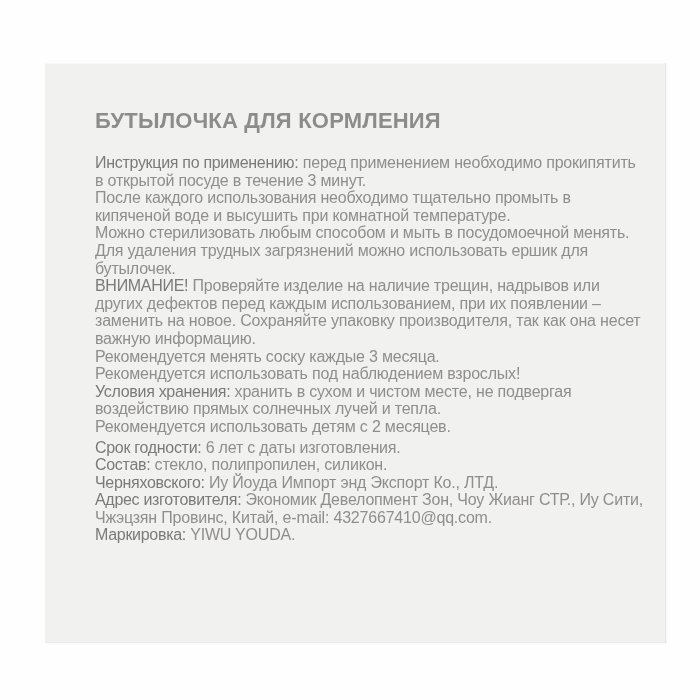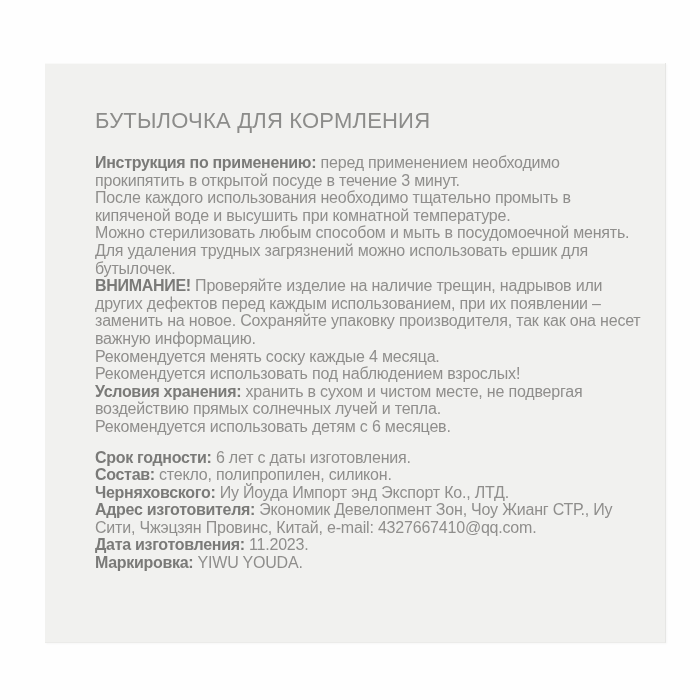--- a/index.html
+++ b/index.html
@@ -27,65 +27,64 @@
     border-right: 1px solid #e6e6e4;
     border-bottom: 1px solid #ebebe9;
     box-shadow: inset 0 1px 0 rgba(255,255,255,0.55), 1px 1px 2px rgba(0,0,0,0.03);
   }
   .content {
     padding: 45px 18px 0 50px;
   }
   .title {
     margin: 0 0 20px 0;
     font-size: 22px;
-    font-weight: normal;
+    font-weight: bold;
     letter-spacing: 0.2px;
     color: #8c8c8a;
   }
   .para {
     margin: 0;
     width: 552px;
     font-size: 16px;
     line-height: 17.6px;
     letter-spacing: -0.2px;
     color: #8f8e8c;
   }
   .para strong {
-    font-weight: bold;
+    font-weight: normal;
     color: #7a7a78;
     letter-spacing: -0.3px;
   }
   .details-section {
-    margin-top: 13px;
+    margin-top: 3px;
   }
 </style>
 </head>
 <body>
 
 <div class="scene">
   <div class="card">
     <div class="content">
 
       <h1 class="title">БУТЫЛОЧКА ДЛЯ КОРМЛЕНИЯ</h1>
 
       <div class="instructions-section">
         <p class="para"><strong>Инструкция по применению:</strong><span> перед применением необходимо прокипятить в открытой посуде в течение 3 минут.</span></p>
         <p class="para"><strong></strong><span>После каждого использования необходимо тщательно промыть в кипяченой воде и высушить при комнатной температуре.</span></p>
         <p class="para"><strong></strong><span>Можно стерилизовать любым способом и мыть в посудомоечной менять. Для удаления трудных загрязнений можно использовать ершик для бутылочек.</span></p>
         <p class="para"><strong>ВНИМАНИЕ!</strong><span> Проверяйте изделие на наличие трещин, надрывов или других дефектов перед каждым использованием, при их появлении – заменить на новое. Сохраняйте упаковку производителя, так как она несет важную информацию.</span></p>
-        <p class="para"><strong></strong><span>Рекомендуется менять соску каждые 4 месяца.</span></p>
+        <p class="para"><strong></strong><span>Рекомендуется менять соску каждые 3 месяца.</span></p>
         <p class="para"><strong></strong><span>Рекомендуется использовать под наблюдением взрослых!</span></p>
         <p class="para"><strong>Условия хранения:</strong><span> хранить в сухом и чистом месте, не подвергая воздействию прямых солнечных лучей и тепла.</span></p>
-        <p class="para"><strong></strong><span>Рекомендуется использовать детям с 6 месяцев.</span></p>
+        <p class="para"><strong></strong><span>Рекомендуется использовать детям с 2 месяцев.</span></p>
       </div>
 
       <div class="details-section">
         <p class="para"><strong>Срок годности:</strong><span> 6 лет с даты изготовления.</span></p>
         <p class="para"><strong>Состав:</strong><span> стекло, полипропилен, силикон.</span></p>
         <p class="para"><strong>Черняховского:</strong><span> Иу Йоуда Импорт энд Экспорт Ко., ЛТД.</span></p>
         <p class="para"><strong>Адрес изготовителя:</strong><span> Экономик Девелопмент Зон, Чоу Жианг СТР., Иу Сити, Чжэцзян Провинс, Китай, e-mail: 4327667410@qq.com.</span></p>
-        <p class="para"><strong>Дата изготовления:</strong><span> 11.2023.</span></p>
         <p class="para"><strong>Маркировка:</strong><span> YIWU YOUDA.</span></p>
       </div>
 
     </div>
   </div>
 </div>
 
 </body></html>

